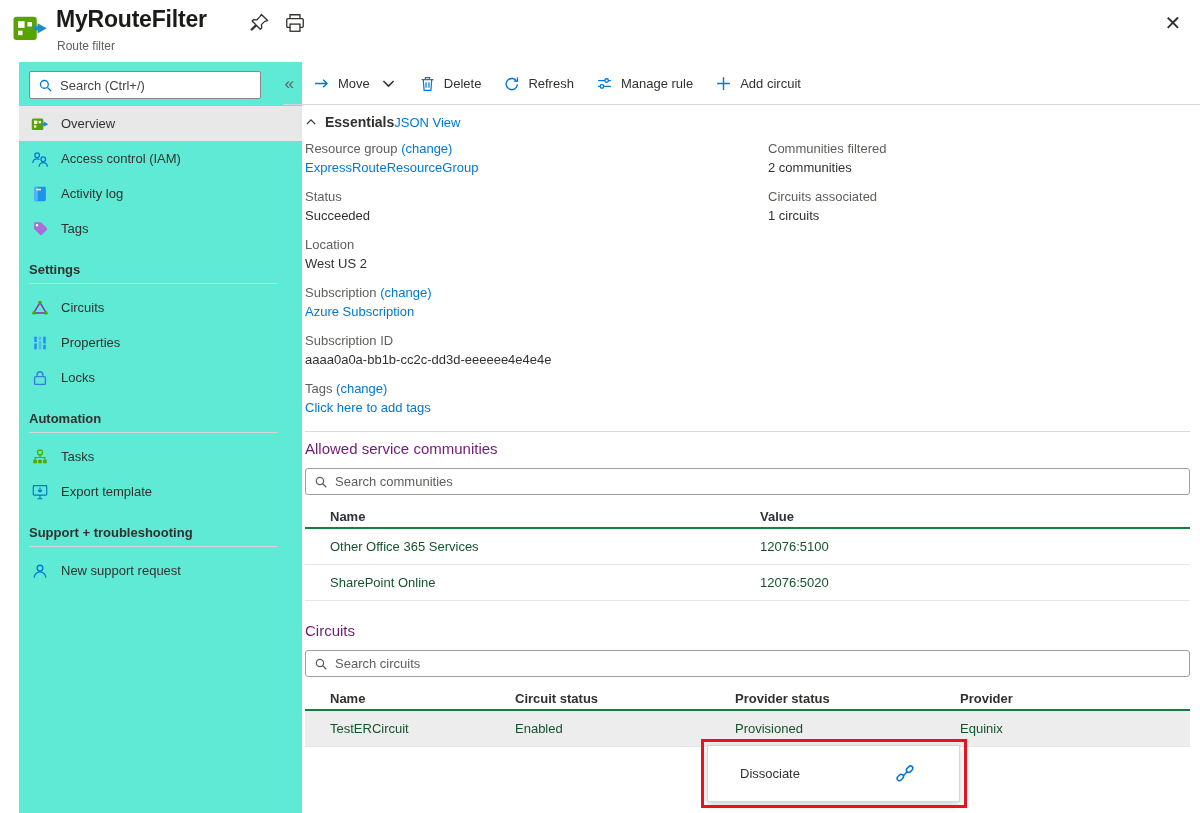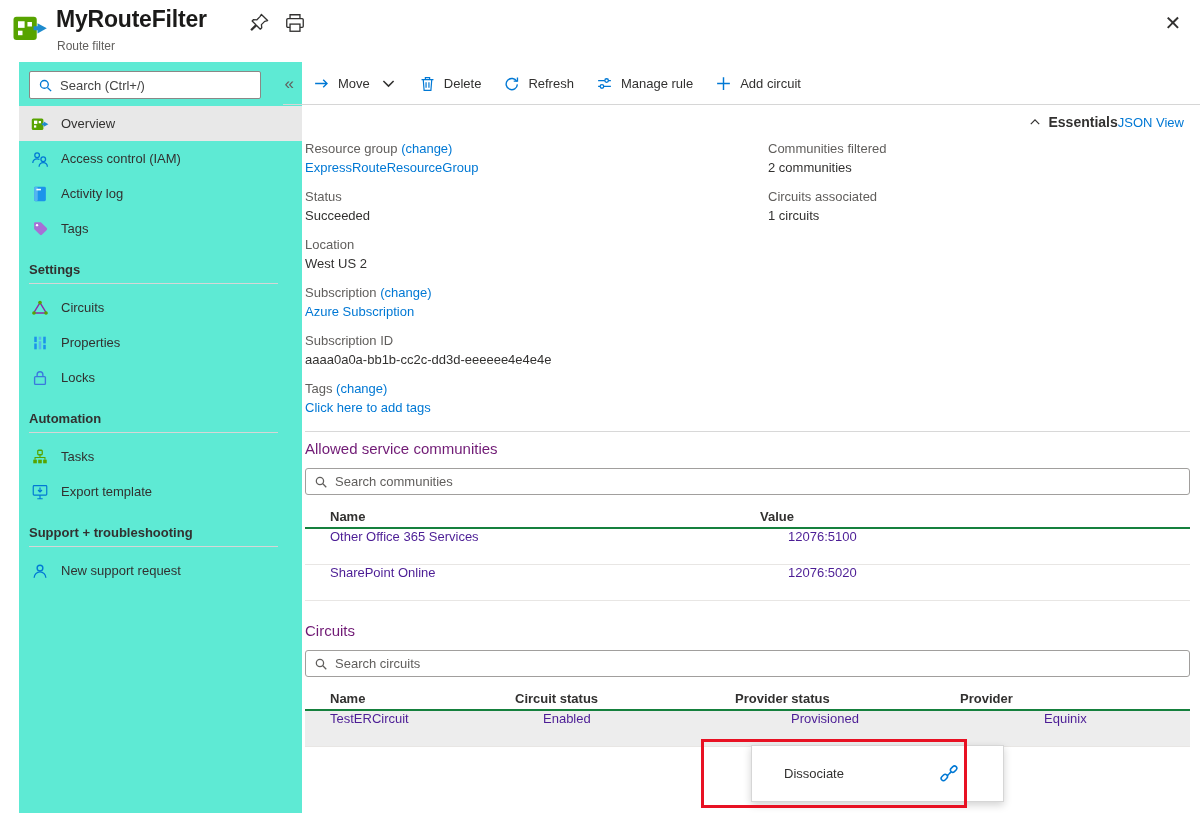--- a/index.html
+++ b/index.html
@@ -30,21 +30,21 @@
   .nav-divider { border-bottom:1px solid #d6d6d6; margin:0 24px 6px 10px; }
 
   
   .content { position:absolute; top:62px; left:283px; width:917px; bottom:0; }
   .toolbar { position:absolute; top:0; left:0; right:0; height:43px; display:flex; align-items:center; padding-left:30px; border-bottom:1px solid #d6d6d6; }
   .tb-item { display:flex; align-items:center; gap:8px; margin-right:22px; cursor:pointer; color:#323130; }
   .tb-item .ic { width:17px; height:17px; }
   .tb-caret { width:11px; height:11px; margin-left:2px; }
 
   .essentials { position:absolute; top:43px; left:0; right:0; height:327px; }
-  .ess-head { display:flex; justify-content:flex-end; align-items:center; padding:9px 16px 0 22px; }
+  .ess-head { display:flex; justify-content:flex-start; align-items:center; padding:9px 16px 0 22px; }
   .ess-title { display:flex; align-items:center; gap:8px; font-weight:bold; font-size:14px; cursor:pointer; }
   .ess-title .ic { width:12px; height:12px; }
   .json-view { color:#0078d4; cursor:pointer; }
   .ess-body { display:flex; padding:9px 0 0 22px; }
   .ess-col-left { width:463px; }
   .ess-col-right { flex:1; }
   .ess-field { margin-bottom:10px; }
   .ess-label { color:#605e5c; line-height:19px; }
   .ess-value { color:#323130; line-height:19px; }
   .link { color:#0078d4; cursor:pointer; text-decoration:none; }
@@ -52,31 +52,31 @@
 
   .section { position:absolute; left:22px; right:10px; }
   .communities-section { top:378px; }
   .circuits-section { top:560px; }
   .section-title { font-size:15px; color:#701a75; height:20px; }
   .tbl-search { margin-top:8px; height:27px; border:1px solid #a19f9d; border-radius:3px; display:flex; align-items:center; padding:0 8px; background:#fff; }
   .tbl-search input { border:none; outline:none; width:100%; font-size:13px; color:#323130; font-family:inherit; margin-left:7px; }
   .tbl-search input::placeholder { color:#605e5c; }
   .tbl { margin-top:10px; }
   .tbl-hrow { display:flex; height:24px; align-items:center; border-bottom:2px solid #15803d; font-weight:bold; color:#323130; }
-  .tbl-row { display:flex; height:36px; align-items:flex-start; border-bottom:1px solid #e8e6e4; color:#4c1d95; cursor:pointer;gap:28px; }
+  .tbl-row { display:flex; height:36px; align-items:center; border-bottom:1px solid #e8e6e4; color:#14532d; cursor:pointer; }
   .tbl-row.active { background:#ededed; }
   .c-name2 { flex:0 0 455px; padding-left:25px; }
   .c-value2 { flex:1; }
   .c1 { flex:0 0 210px; padding-left:25px; }
   .c2 { flex:0 0 220px; }
   .c3 { flex:0 0 225px; }
   .c4 { flex:1; }
 
   
-  .ctx-menu { position:absolute; left:707px; top:745px; width:253px; height:57px; background:#fff; border:1px solid #d6d6d6; box-shadow:0 3px 8px rgba(0,0,0,.18); display:flex; align-items:center; justify-content:space-between; padding:0 44px 0 32px; cursor:pointer; z-index:5;margin-left:44px; }
+  .ctx-menu { position:absolute; left:707px; top:745px; width:253px; height:57px; background:#fff; border:1px solid #d6d6d6; box-shadow:0 3px 8px rgba(0,0,0,.18); display:flex; align-items:center; justify-content:space-between; padding:0 44px 0 32px; cursor:pointer; z-index:5; }
   .ctx-menu .ic { width:20px; height:20px; }
   .red-box { position:absolute; left:701px; top:739px; width:266px; height:69px; border:3px solid #e81123; z-index:6; pointer-events:none; }
 
   .ic svg { width:100%; height:100%; display:block; }
 </style>
 </head>
 <body>
 
 <div class="page-header">
   <span class="app-icon ic">

